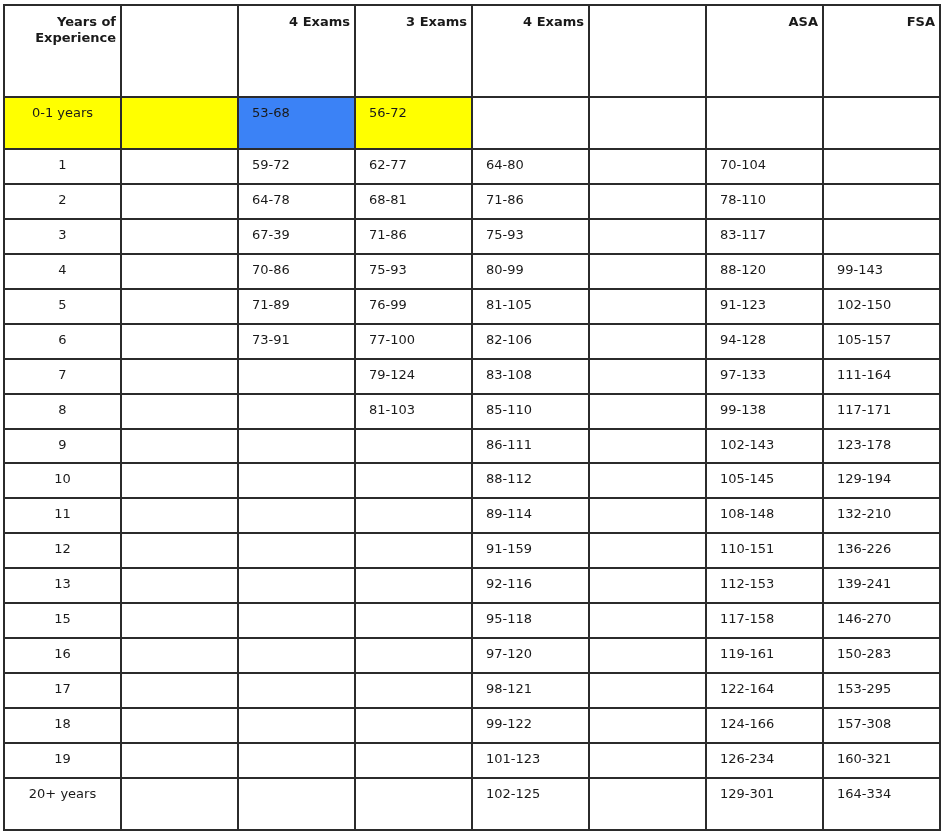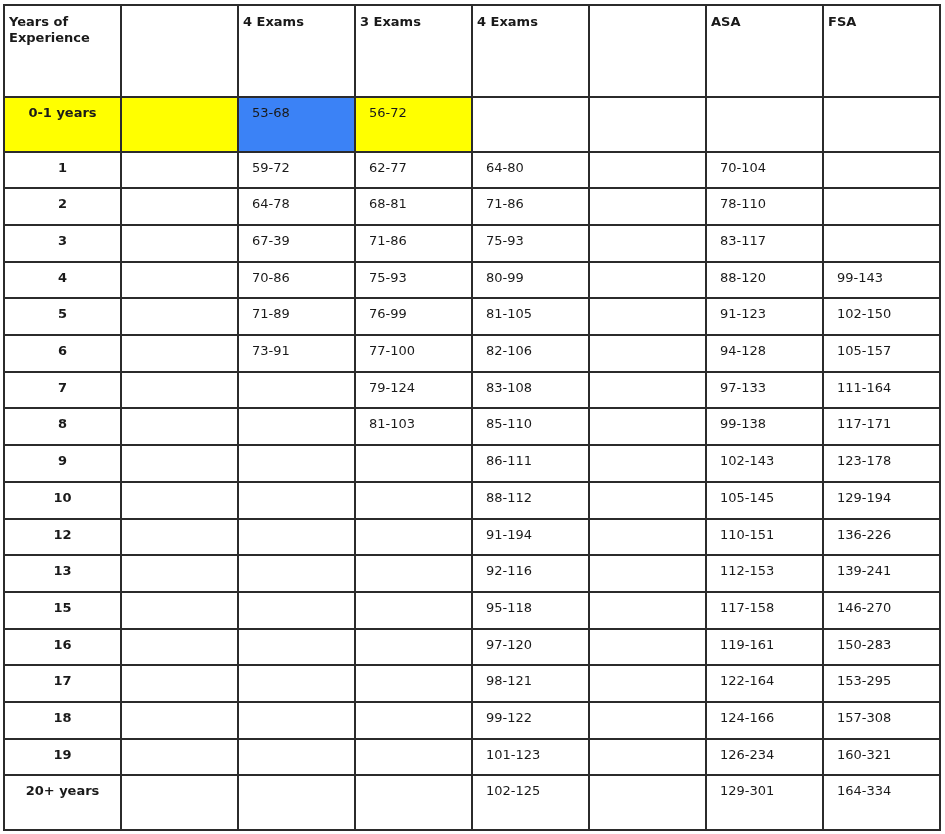--- a/index.html
+++ b/index.html
@@ -26,30 +26,29 @@
   table.salary td {
     border: 2px solid var(--border-color, #2b2b2b);
     vertical-align: top;
     font-size: 13px;
     color: var(--text-color, #1a1a1a);
     overflow: hidden;
     white-space: nowrap;
   }
   table.salary th {
     font-weight: bold;
-    text-align: left;
+    text-align: right;
     padding: 8px 4px 0 4px;
     height: 82px;
     white-space: normal;
     line-height: 1.25;
   }
   td.label-cell {
     text-align: center;
     padding-top: 7px;
-    font-weight: bold;
   }
   td.value-cell {
     text-align: left;
     padding: 7px 2px 0 13px;
   }
   tr.data-row { height: 33px; }
   tr.tall-row { height: 49px; }
 </style>
 </head>
 <body>
@@ -183,25 +182,35 @@
           <td class="label-cell">10</td>
           <td class="value-cell"></td>
           <td class="value-cell"></td>
           <td class="value-cell"></td>
           <td class="value-cell">88-112</td>
           <td class="value-cell"></td>
           <td class="value-cell">105-145</td>
           <td class="value-cell">129-194</td>
         </tr>
         <tr class="data-row">
+          <td class="label-cell">11</td>
+          <td class="value-cell"></td>
+          <td class="value-cell"></td>
+          <td class="value-cell"></td>
+          <td class="value-cell">89-114</td>
+          <td class="value-cell"></td>
+          <td class="value-cell">108-148</td>
+          <td class="value-cell">132-210</td>
+        </tr>
+        <tr class="data-row">
           <td class="label-cell">12</td>
           <td class="value-cell"></td>
           <td class="value-cell"></td>
           <td class="value-cell"></td>
-          <td class="value-cell">91-194</td>
+          <td class="value-cell">91-159</td>
           <td class="value-cell"></td>
           <td class="value-cell">110-151</td>
           <td class="value-cell">136-226</td>
         </tr>
         <tr class="data-row">
           <td class="label-cell">13</td>
           <td class="value-cell"></td>
           <td class="value-cell"></td>
           <td class="value-cell"></td>
           <td class="value-cell">92-116</td>

